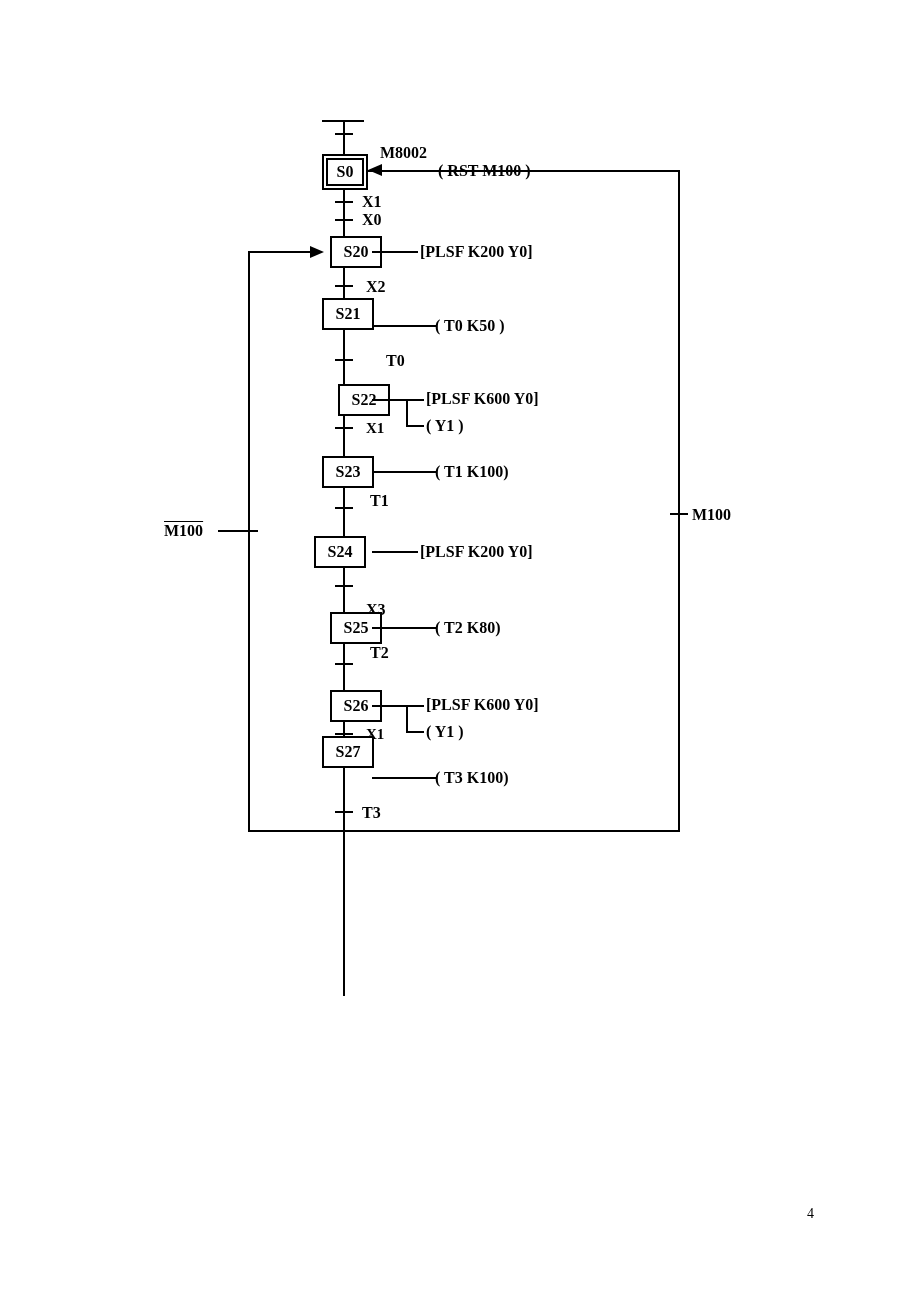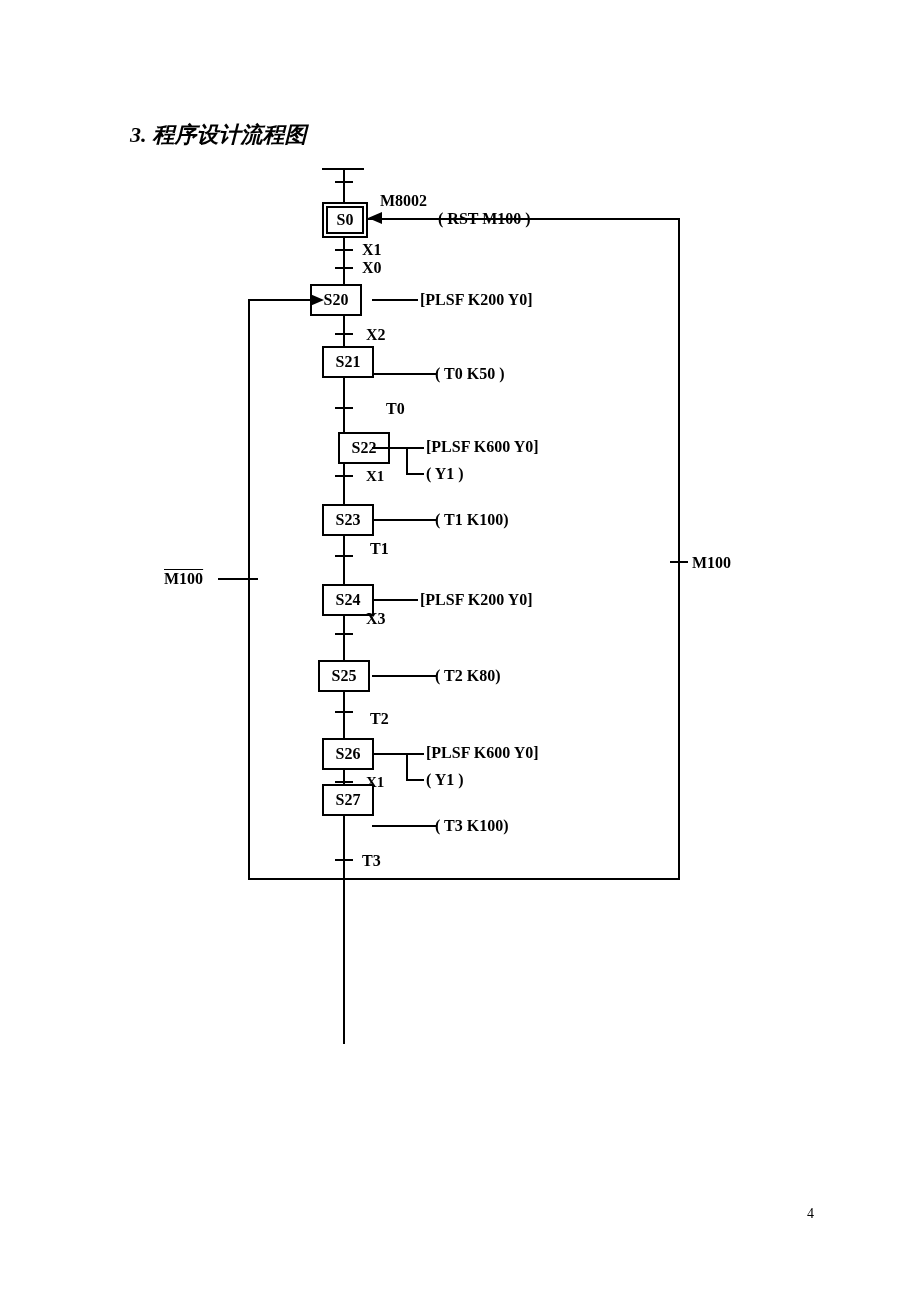--- a/index.html
+++ b/index.html
@@ -17,23 +17,20 @@
 .cross{position:absolute}
 .cross .h{position:absolute;background:#000;height:2px;width:18px;left:-9px;top:-1px}
 .cross .v{position:absolute;background:#000;width:2px;height:18px;left:-1px;top:-9px}
 .pagenum{position:absolute;right:106px;bottom:80px;font-size:14px;font-family:"Times New Roman",serif}
 .overline{text-decoration:overline}
 </style>
 </head>
 <body>
 
 <div class="page">
-  <div class="title">
-    <span class="num">3.</span><span>程序设计流程图</span>
-  </div>
 
   <div class="diagram">
 
     <div class="line vline" style="left:173px;top:0;height:876px"></div>
 
     <div class="line hline" style="left:152px;top:0;width:42px"></div>
     <div class="cross" style="left:174px;top:14px">
         <div class="h"></div>
         <div class="v"></div>
       </div>
@@ -57,21 +54,21 @@
         <div class="h"></div>
         <div class="v"></div>
       </div>
     <div class="lbl" style="left:192px;top:73px">X1</div>
     <div class="cross" style="left:174px;top:100px">
         <div class="h"></div>
         <div class="v"></div>
       </div>
     <div class="lbl" style="left:192px;top:91px">X0</div>
 
-    <div class="box" style="left:140px;top:116px;width:48px"><span>S20</span></div>
+    <div class="box" style="left:160px;top:116px;width:48px"><span>S20</span></div>
     <div class="line hline" style="left:202px;top:131px;width:46px"></div>
     <div class="lbl" style="left:250px;top:123px">[PLSF  K200  Y0]</div>
 
     <svg style="position:absolute;left:134px;top:124px" width="20" height="16">
         <polygon points="20,8 6,2 6,14" fill="#000"></polygon>
       </svg>
 
     <div class="cross" style="left:174px;top:166px">
         <div class="h"></div>
         <div class="v"></div>
@@ -111,44 +108,44 @@
         <div class="h" style="width:10px;left:-5px"></div>
       </div>
     <div class="lbl" style="left:265px;top:343px">( T1  K100)</div>
 
     <div class="cross" style="left:174px;top:388px">
         <div class="h"></div>
         <div class="v"></div>
       </div>
     <div class="lbl" style="left:200px;top:372px">T1</div>
 
-    <div class="box" style="left:152px;top:416px;width:48px"><span>S24</span></div>
+    <div class="box" style="left:144px;top:416px;width:48px"><span>S24</span></div>
     <div class="line hline" style="left:202px;top:431px;width:46px"></div>
     <div class="lbl" style="left:250px;top:423px">[PLSF  K200  Y0]</div>
 
     <div class="cross" style="left:174px;top:466px">
         <div class="h"></div>
         <div class="v"></div>
       </div>
-    <div class="lbl" style="left:196px;top:442px">X3</div>
+    <div class="lbl" style="left:196px;top:481px">X3</div>
 
-    <div class="box" style="left:148px;top:492px;width:48px"><span>S25</span></div>
+    <div class="box" style="left:160px;top:492px;width:48px"><span>S25</span></div>
     <div class="line hline" style="left:202px;top:507px;width:60px"></div>
     <div class="cross" style="left:262px;top:508px">
         <div class="h" style="width:10px;left:-5px"></div>
       </div>
     <div class="lbl" style="left:265px;top:499px">( T2  K80)</div>
 
     <div class="cross" style="left:174px;top:544px">
         <div class="h"></div>
         <div class="v"></div>
       </div>
-    <div class="lbl" style="left:200px;top:542px">T2</div>
+    <div class="lbl" style="left:200px;top:524px">T2</div>
 
-    <div class="box" style="left:152px;top:570px;width:48px"><span>S26</span></div>
+    <div class="box" style="left:160px;top:570px;width:48px"><span>S26</span></div>
     <div class="line hline" style="left:202px;top:585px;width:36px"></div>
     <div class="line vline" style="left:236px;top:585px;height:28px"></div>
     <div class="line hline" style="left:236px;top:585px;width:18px"></div>
     <div class="lbl" style="left:256px;top:576px">[PLSF  K600  Y0]</div>
     <div class="line hline" style="left:236px;top:611px;width:18px"></div>
     <div class="lbl" style="left:256px;top:603px">( Y1 )</div>
     <div class="cross" style="left:174px;top:614px">
         <div class="h"></div>
         <div class="v"></div>
       </div>

